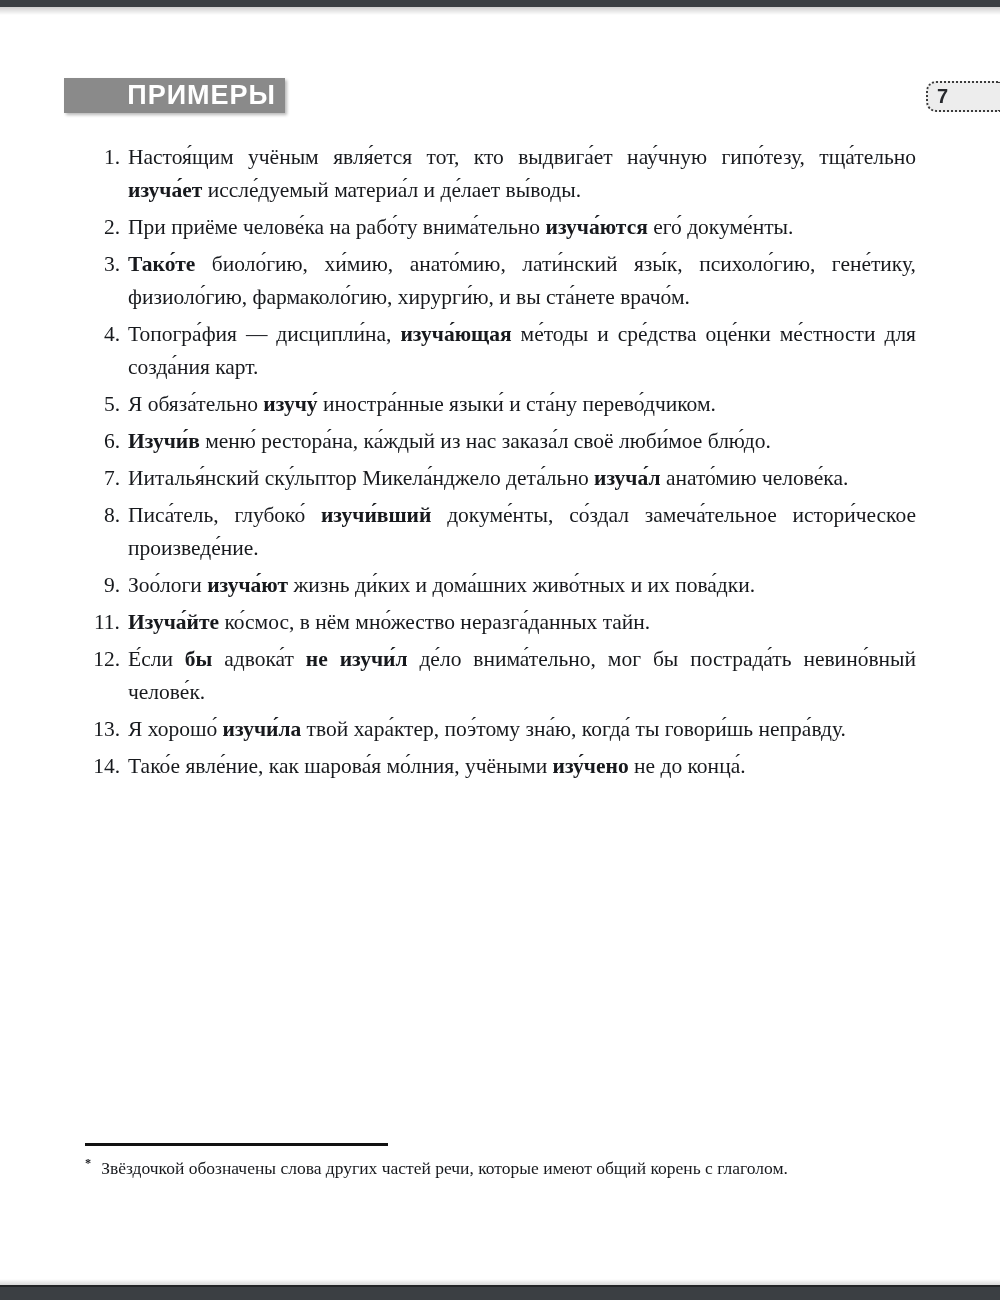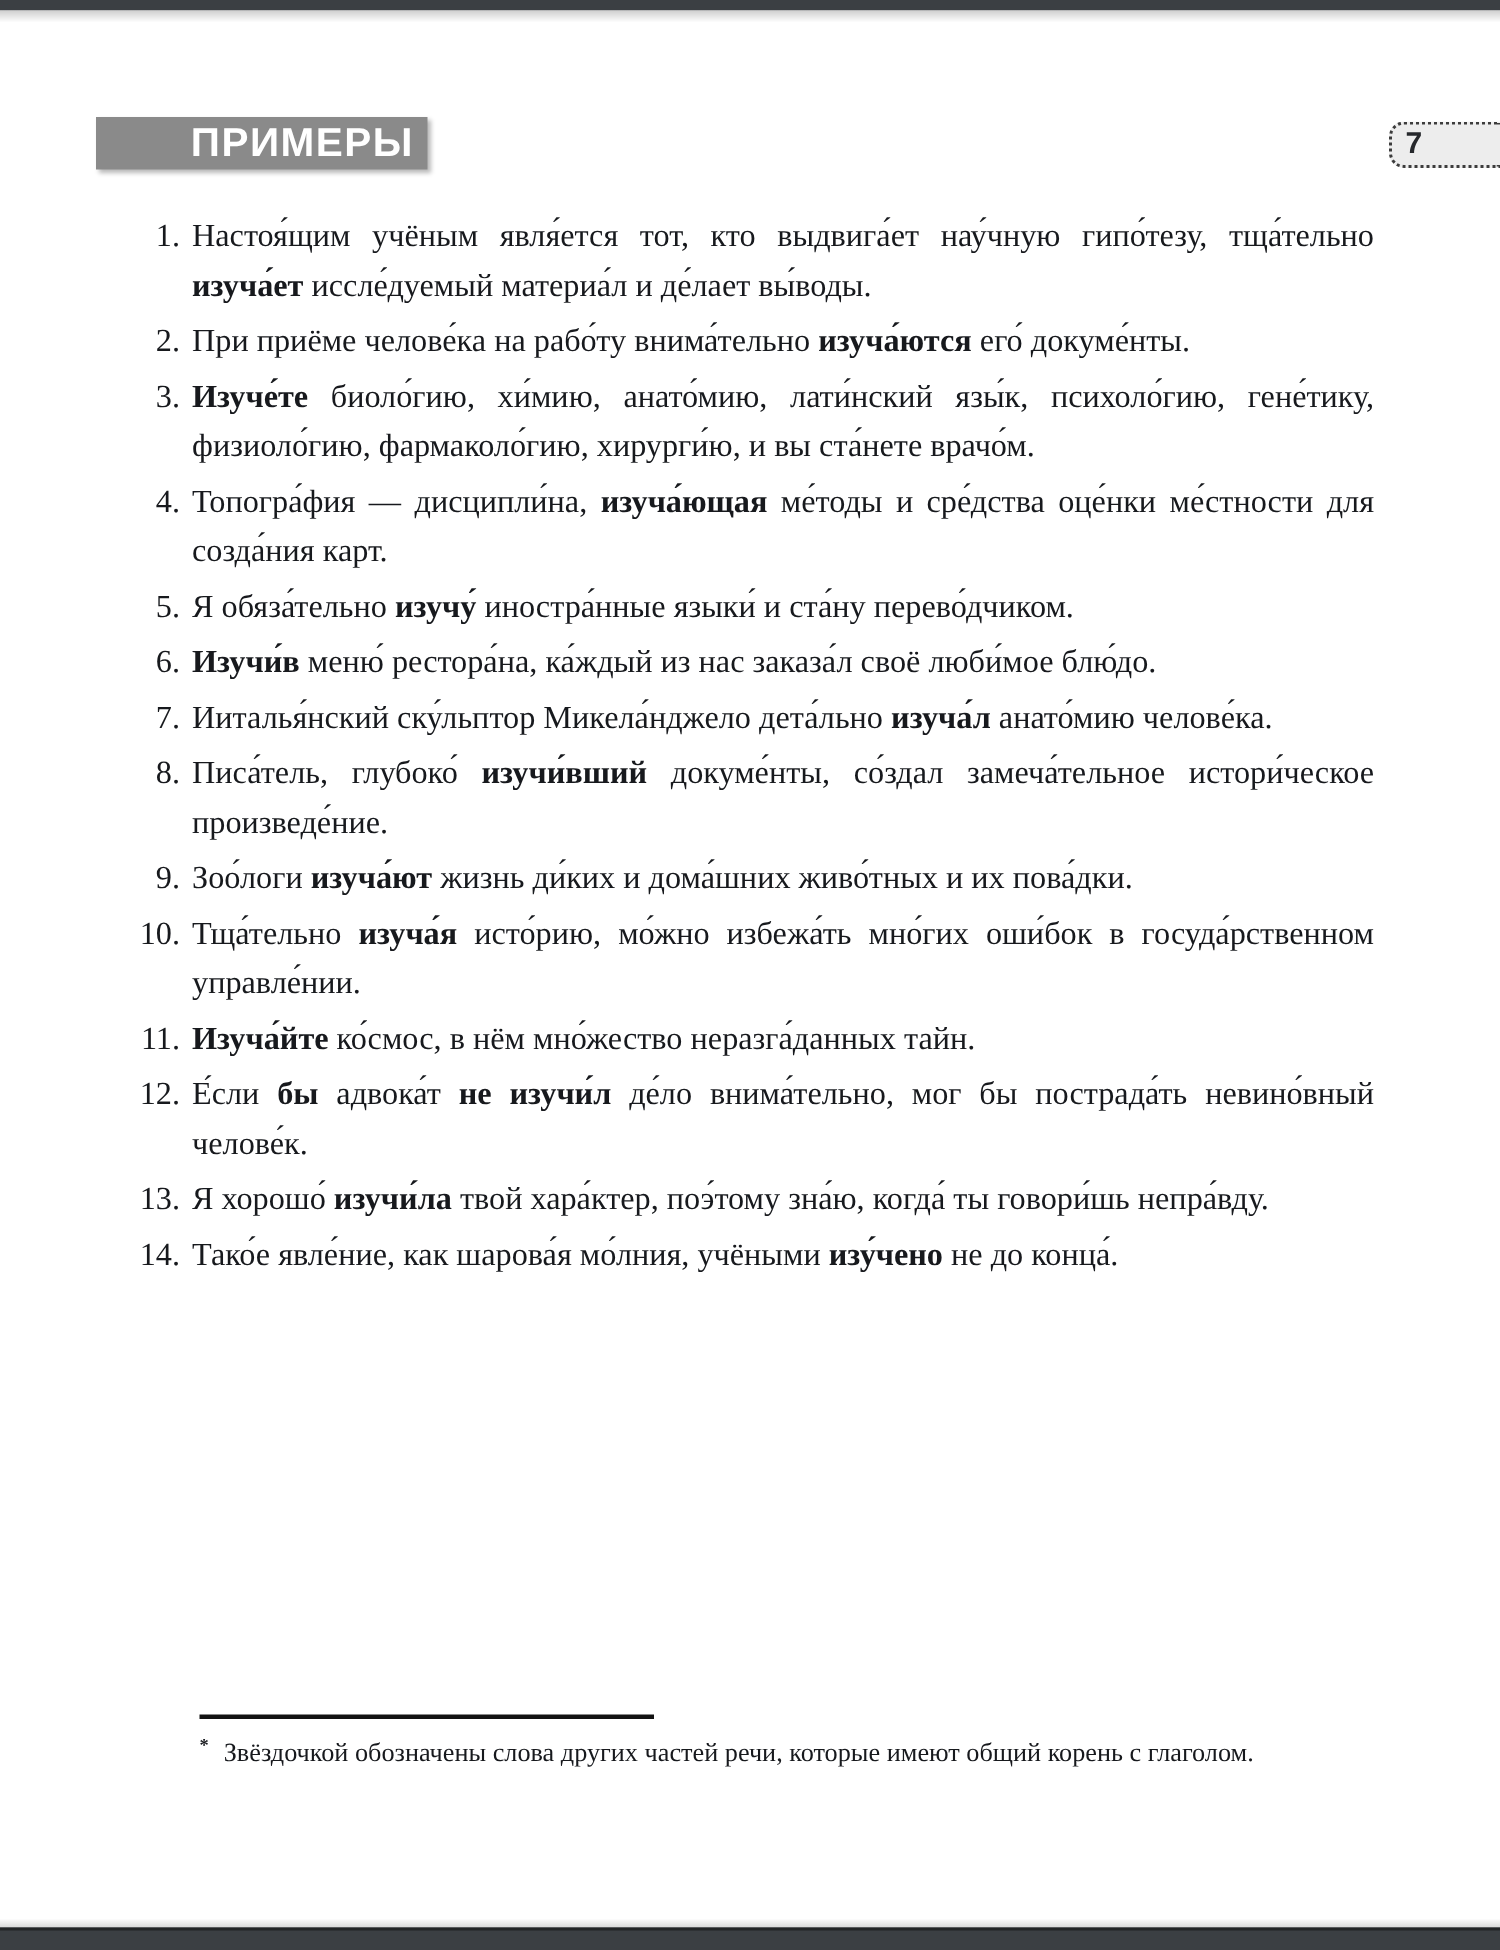--- a/index.html
+++ b/index.html
@@ -61,21 +61,21 @@
   .item{display:flex;margin-bottom:4px;}
   .item .num{
     flex:0 0 40px;text-align:right;padding-right:8px;box-sizing:border-box;
     white-space:nowrap;
   }
   .item .body{flex:1 1 auto;text-align:justify;text-align-last:left;}
   .item .body b{font-weight:bold;font-family:Liberation Serif, serif;}
   .item .body sup{font-size:0.62em;font-weight:bold;line-height:0;}
 
   
-  .footnote{position:absolute;left:85px;top:1143px;width:840px;margin-left:48px;}
+  .footnote{position:absolute;left:85px;top:1143px;width:840px;}
   .fn-rule{width:303px;height:3px;background:var(--rule);margin-bottom:7px;}
   .fn-line{font-size:17.5px;line-height:21px;}
   .fn-marker{font-weight:bold;vertical-align:super;font-size:0.7em;padding-right:10px;}
 </style>
 </head>
 <body>
 
 <div class="top-edge"></div>
 <div class="top-fade"></div>
 
@@ -93,21 +93,21 @@
     <span class="body"><span>Настоя́щим учёным явля́ется тот, кто выдвига́ет нау́чную гипо́тезу, тща́тельно </span><b>изуча́ет</b><span> иссле́дуемый материа́л и де́лает вы́воды.</span></span>
   </div>
 
   <div class="item">
     <span class="num">2.</span>
     <span class="body"><span>При приёме челове́ка на рабо́ту внима́тельно </span><b>изуча́ются</b><span> его́ докуме́нты.</span></span>
   </div>
 
   <div class="item">
     <span class="num">3.</span>
-    <span class="body"><b>Изуче́те</b><span> биоло́гию, хи́мию, анато́мию, лати́нский язы́к, психоло́гию, гене́тику, физиоло́гию, фармаколо́гию, хирурги́ю, и вы ста́нете врачо́м.</span></span>
+    <span class="body"><b>Тако́те</b><span> биоло́гию, хи́мию, анато́мию, лати́нский язы́к, психоло́гию, гене́тику, физиоло́гию, фармаколо́гию, хирурги́ю, и вы ста́нете врачо́м.</span></span>
   </div>
 
   <div class="item">
     <span class="num">4.</span>
     <span class="body"><span>Топогра́фия — дисципли́на, </span><b>изуча́ющая</b><span> ме́тоды и сре́дства оце́нки ме́стности для созда́ния карт.</span></span>
   </div>
 
   <div class="item">
     <span class="num">5.</span>
     <span class="body"><span>Я обяза́тельно </span><b>изучу́</b><span> иностра́нные языки́ и ста́ну перево́дчиком.</span></span>
@@ -126,24 +126,20 @@
   <div class="item">
     <span class="num">8.</span>
     <span class="body"><span>Писа́тель, глубоко́ </span><b>изучи́вший</b><span> докуме́нты, со́здал замеча́тельное истори́ческое произведе́ние.</span></span>
   </div>
 
   <div class="item">
     <span class="num">9.</span>
     <span class="body"><span>Зоо́логи </span><b>изуча́ют</b><span> жизнь ди́ких и дома́шних живо́тных и их пова́дки.</span></span>
   </div>
 
-  <div class="item">
-    <span class="num">10.</span>
-    <span class="body"><span>Тща́тельно </span><b>изуча́я</b><span> исто́рию, мо́жно избежа́ть мно́гих оши́бок в госуда́рственном управле́нии.</span></span>
-  </div>
 
   <div class="item">
     <span class="num">11.</span>
     <span class="body"><b>Изуча́йте</b><span> ко́смос, в нём мно́жество неразга́данных тайн.</span></span>
   </div>
 
   <div class="item">
     <span class="num">12.</span>
     <span class="body"><span>Е́сли </span><b>бы</b><span> адвока́т </span><b>не изучи́л</b><span> де́ло внима́тельно, мог бы пострада́ть невино́вный челове́к.</span></span>
   </div>

